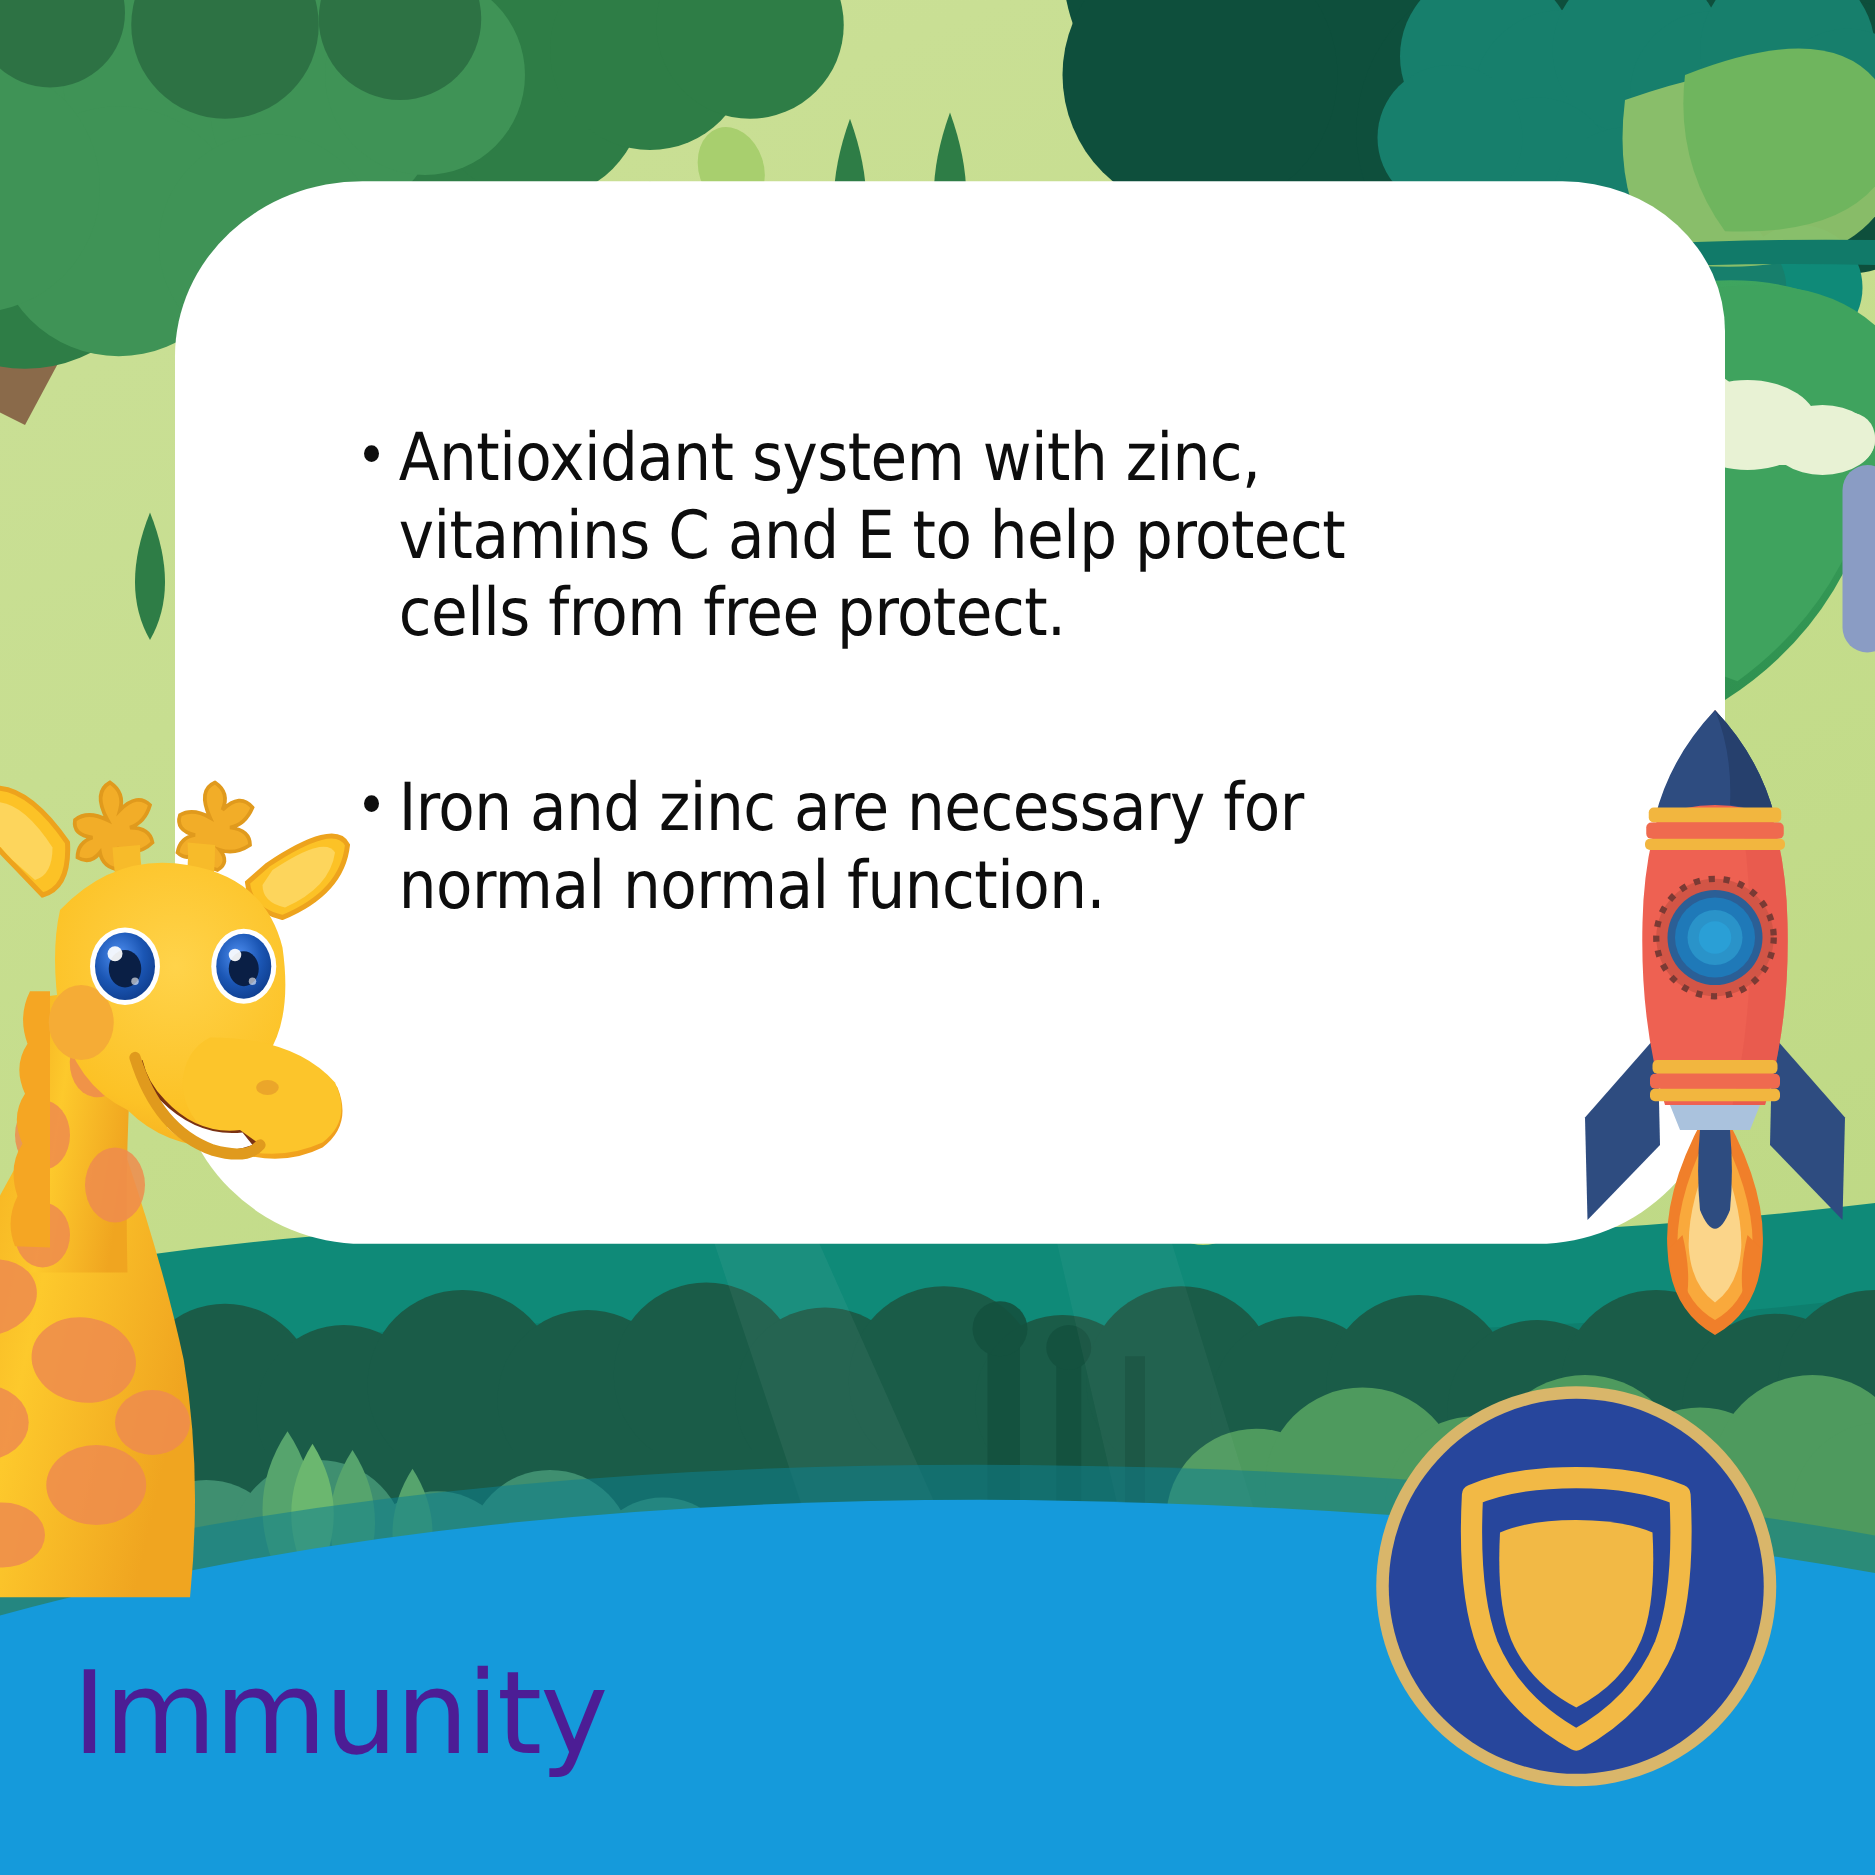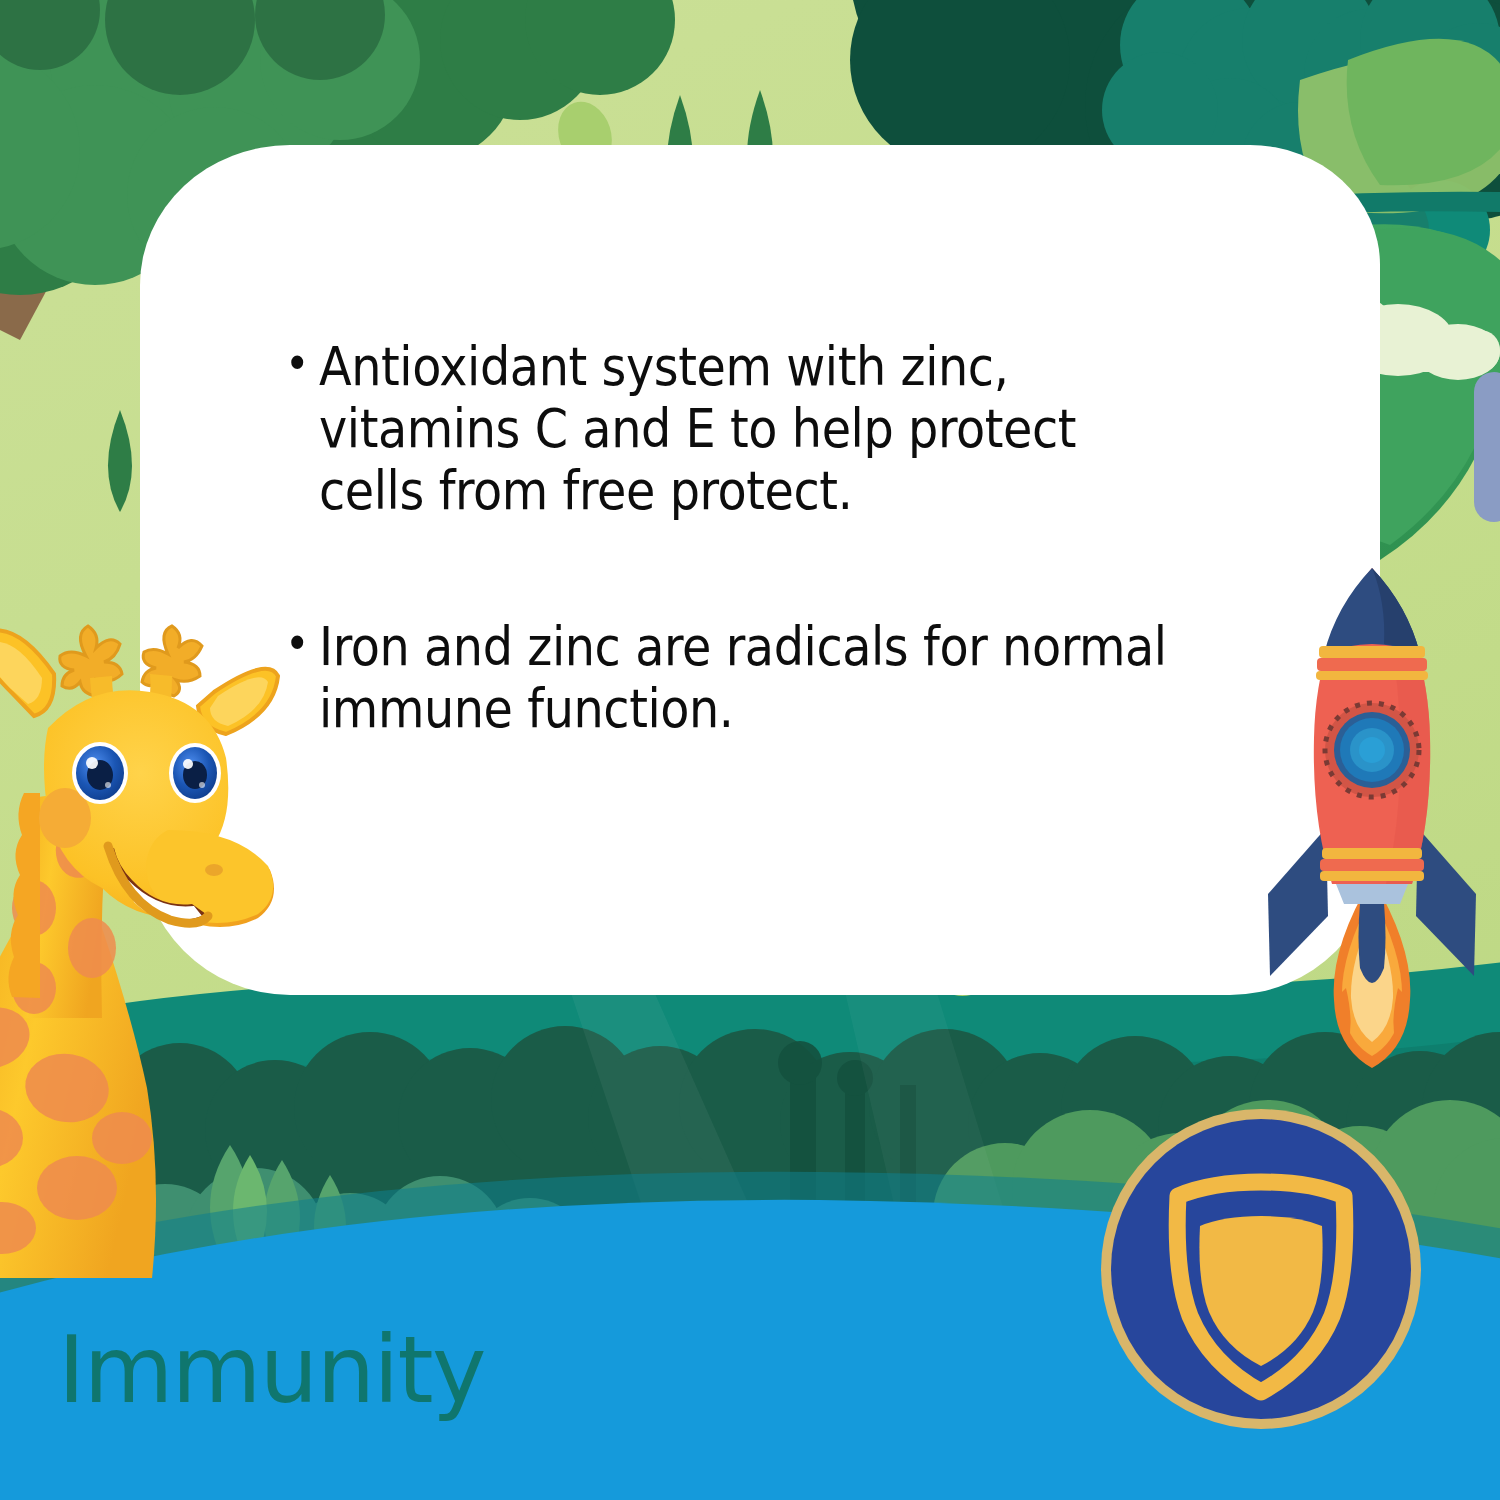--- a/index.html
+++ b/index.html
@@ -47,21 +47,21 @@
     line-height:1.22;
   }
   .bullet .btxt{flex:1 1 auto;}
 
   
   #title{
     position:absolute;
     left:58px;
     top:1325px;
     z-index:60;
-    color:#0f766e;
+    color:#4c1d95;
     font-family:"DejaVu Sans","Liberation Sans",sans-serif;
     font-size:92px;
     font-weight:400;
     letter-spacing:-1.5px;
     line-height:1;
     white-space:nowrap;
   }
 
   
   #badge{
@@ -440,21 +440,21 @@
     </svg>
   </div>
 
   <div id="bullets">
     <div class="bullet">
       <span class="dot">•</span>
       <span class="btxt">Antioxidant system with zinc, vitamins C and E to help protect cells from free protect.</span>
     </div>
     <div class="bullet">
       <span class="dot">•</span>
-      <span class="btxt">Iron and zinc are radicals for normal immune function.</span>
+      <span class="btxt">Iron and zinc are necessary for normal normal function.</span>
     </div>
   </div>
 
   <div id="title">Immunity</div>
 
   <div id="badge">
     <svg viewBox="0 0 330 330" xmlns="http://www.w3.org/2000/svg">
       <circle cx="165" cy="165" r="160" fill="#d9b66a"></circle>
       <circle cx="165" cy="165" r="150" fill="#27469c"></circle>
 

